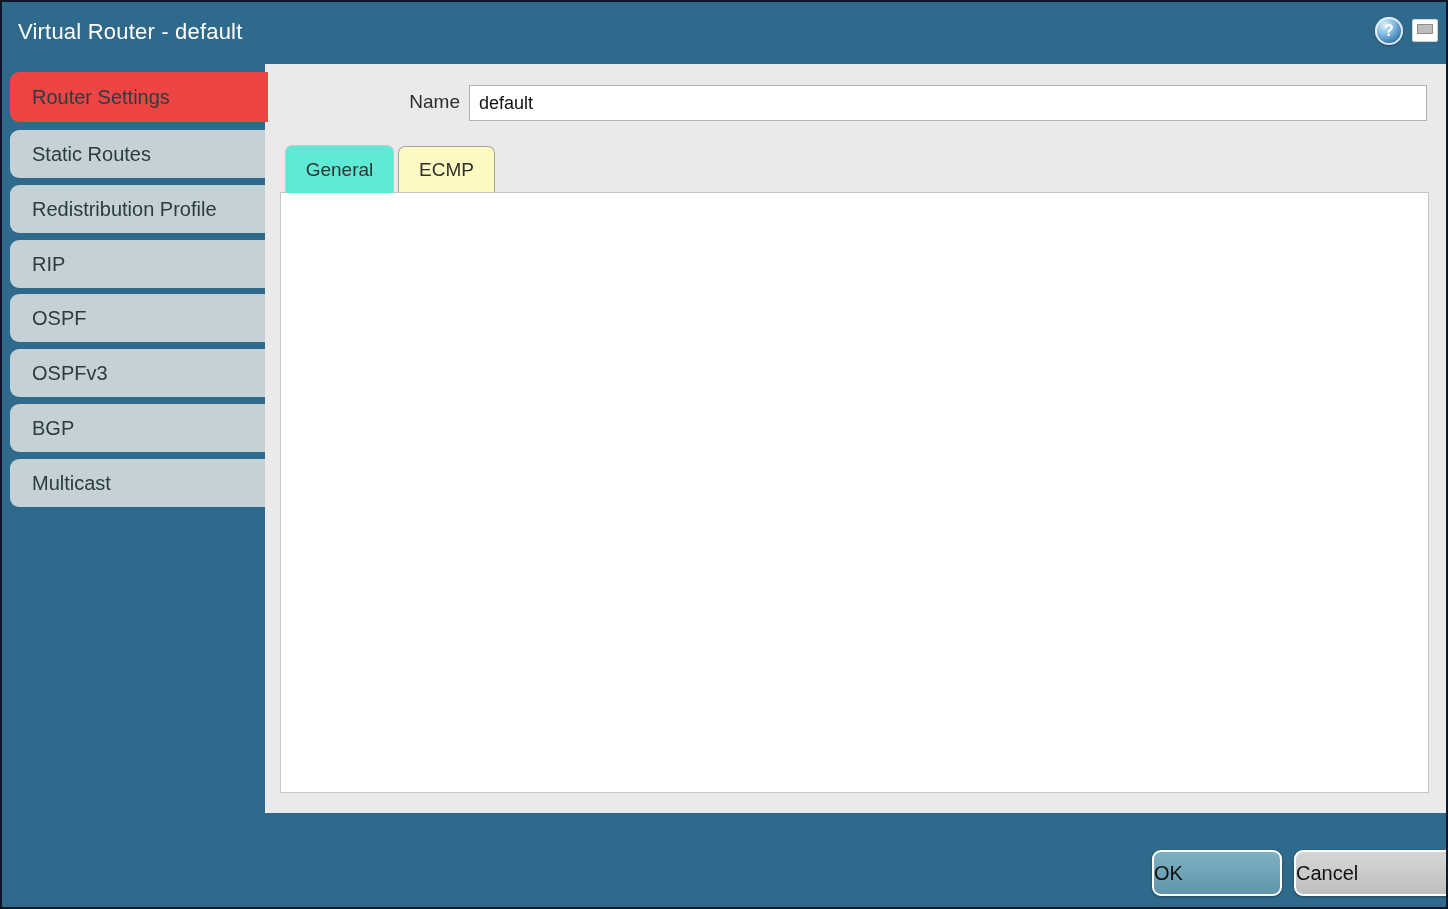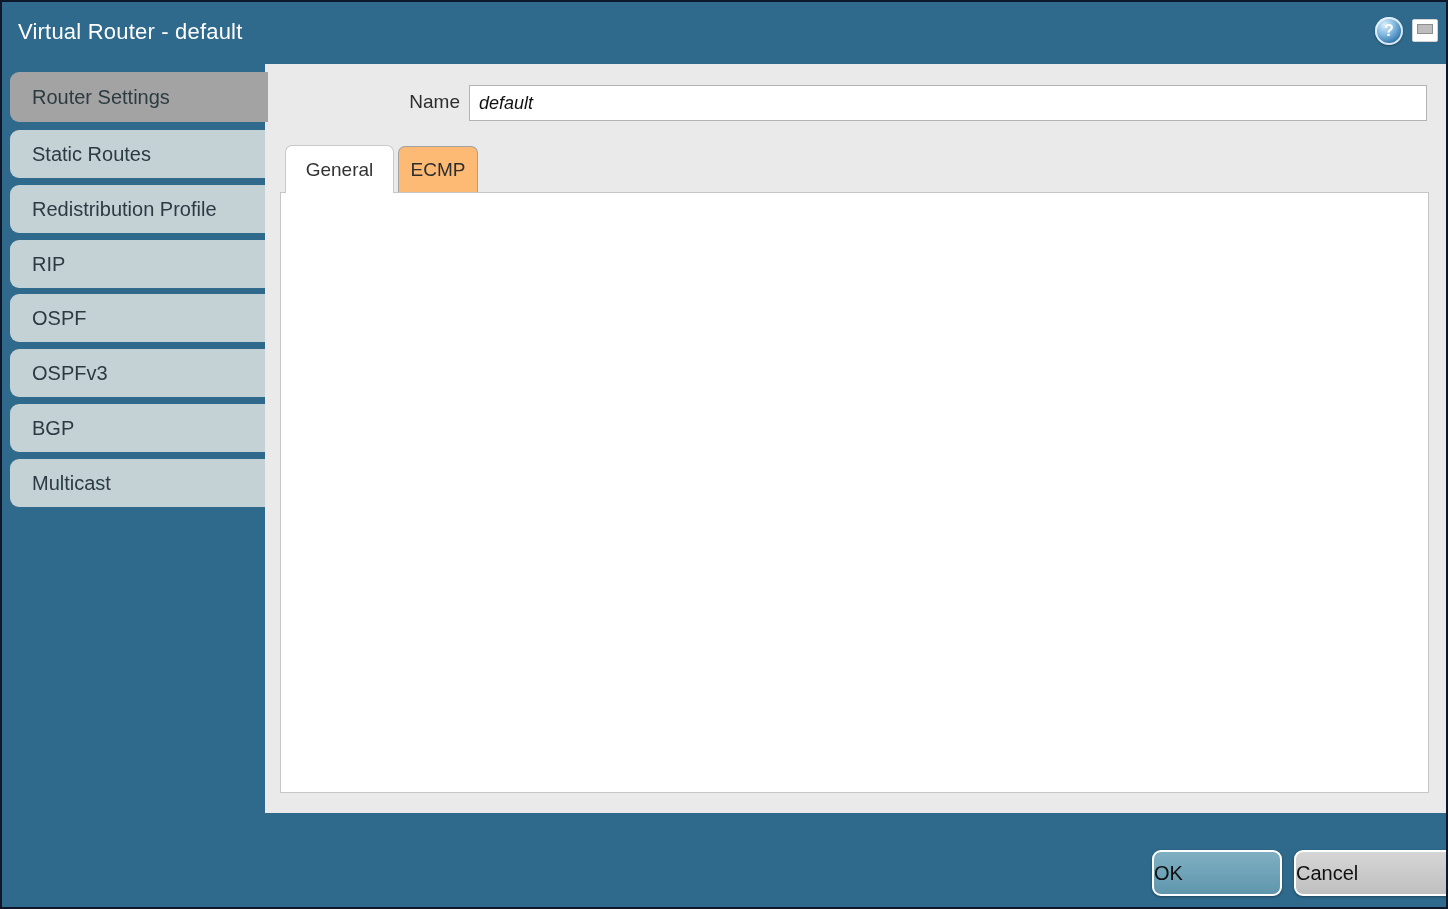--- a/index.html
+++ b/index.html
@@ -34,53 +34,52 @@
     width: 16px; height: 10px; background: #bdbdbd; border: 1px solid #8e8e8e; margin-top: -3px;
   }
 
   
   .sidebar-item {
     position: absolute; left: 8px; width: 255px; height: 48px;
     background: #c4d2d6; border-radius: 9px 0 0 9px;
     display: flex; align-items: center; padding-left: 22px;
     color: #2c3b42; font-size: 20px; cursor: pointer;
   }
-  .sidebar-item.active { background: #a3a3a3; width: 258px; height: 50px; z-index: 3; }
+  .sidebar-item.active { background: #ef4444; width: 258px; height: 50px; z-index: 3; }
 
   
   .content {
     position: absolute; left: 263px; top: 62px; width: 1182px; height: 749px;
     background: #eaeaea; z-index: 2;
   }
   
 
   .name-label {
     position: absolute; left: 140px; top: 27px; width: 55px;
     text-align: right; font-size: 19px; color: #2e2e2e;
   }
   .name-input {
     position: absolute; left: 204px; top: 21px; width: 958px; height: 36px;
     border: 1px solid #b3b3b3; background: #ffffff;
     font-family: "Liberation Sans", sans-serif; font-size: 18px; color: #111;
     padding: 0 9px;
-    font-style: italic;
   }
 
   .tab {
     position: absolute; height: 46px; top: 82px; z-index: 2;
     display: flex; align-items: center; justify-content: center;
     font-size: 19px; color: #333; border-radius: 7px 7px 0 0; cursor: pointer;
   }
   .tab.active {
     left: 20px; width: 109px; top: 81px; height: 48px;
-    background: #ffffff; border: 1px solid #c9c9c9; border-bottom: none;
+    background: #5eead4; border: 1px solid #c9c9c9; border-bottom: none;
   }
   .tab.inactive {
-    left: 133px; width: 80px;
-    background: #fdba74; border: 1px solid #a2a2a2; border-bottom: none; color: #2e2e2e;
+    left: 133px; width: 97px;
+    background: #fef9c3; border: 1px solid #a2a2a2; border-bottom: none; color: #2e2e2e;
   }
 
   .panel {
     position: absolute; left: 15px; top: 128px; width: 1149px; height: 601px;
     background: #ffffff; border: 1px solid #c6c6c6; z-index: 1;
   }
 
   
   .iface-table { position: absolute; left: 30px; top: 149px; width: 555px; height: 557px; }
   .iface-header {

